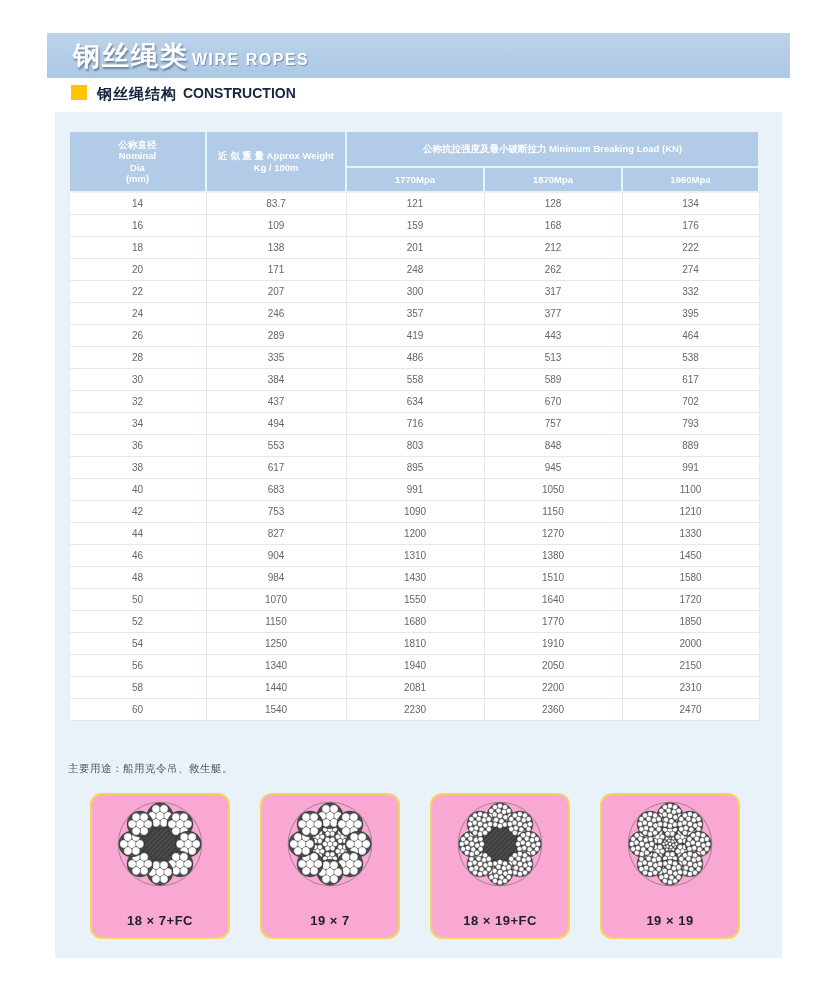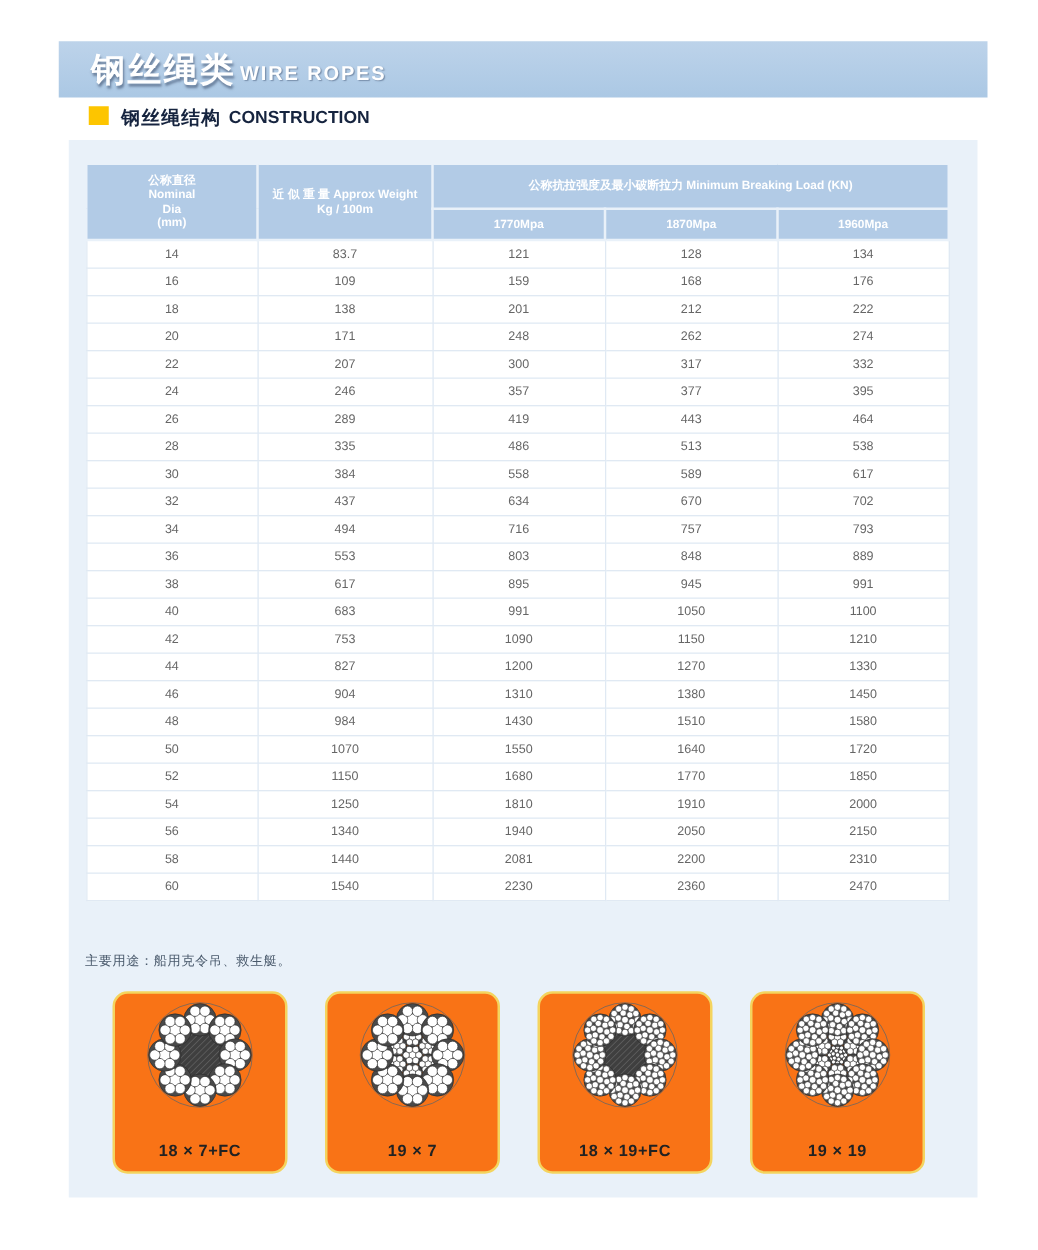--- a/index.html
+++ b/index.html
@@ -42,21 +42,21 @@
   .pre{white-space:pre-line;}
   .spec-table td{
     background:#fff;color:var(--cell-text,#666);font-size:10px;text-align:center;
     height:21px;padding:0;border:1px solid #e0e9f3;
   }
   .note{
     position:absolute;left:13px;top:650px;font-size:10.5px;color:#49596b;letter-spacing:.5px;
   }
   .cards{position:absolute;left:35px;top:681px;display:flex;gap:30px;}
   .card{
-    width:140px;height:146px;background:#f97316;box-sizing:border-box;
+    width:140px;height:146px;background:#f9a8d4;box-sizing:border-box;
     border:2px solid var(--card-border-yellow,#f4d45e);border-radius:12px;
     display:flex;flex-direction:column;align-items:center;justify-content:space-between;
     padding:5px 0 9px 0;
     gap:25px;
   }
   .card svg{width:114px;height:112px;display:block;}
   .card-label{font-size:13px;font-weight:bold;color:#222;letter-spacing:.5px;}
 </style>
 </head>
 <body>

